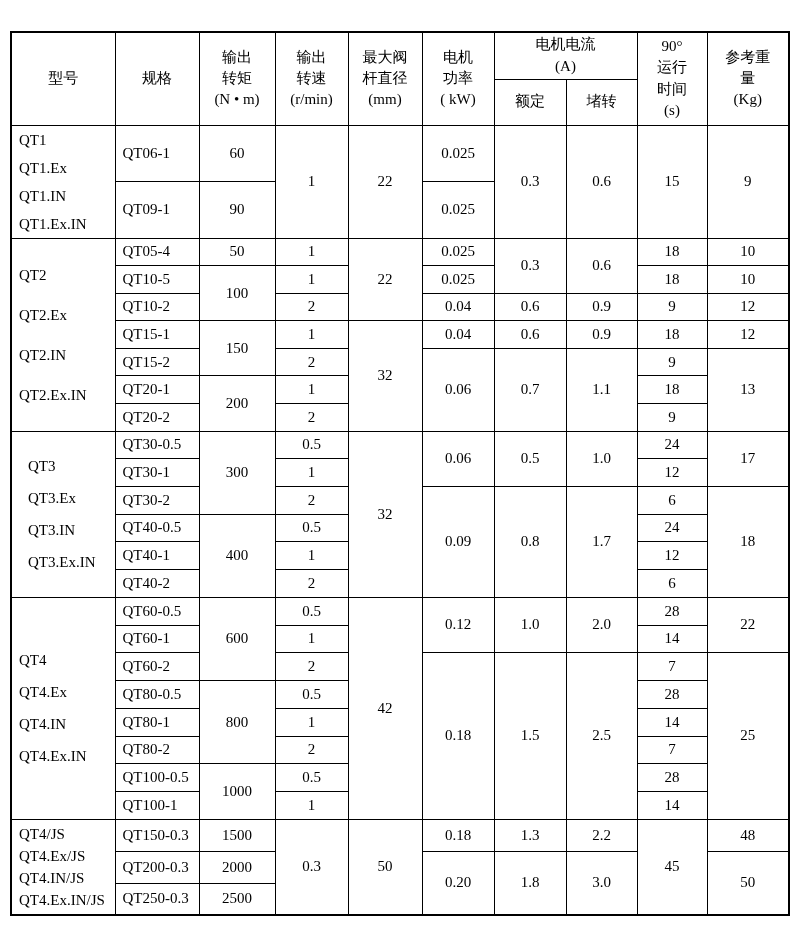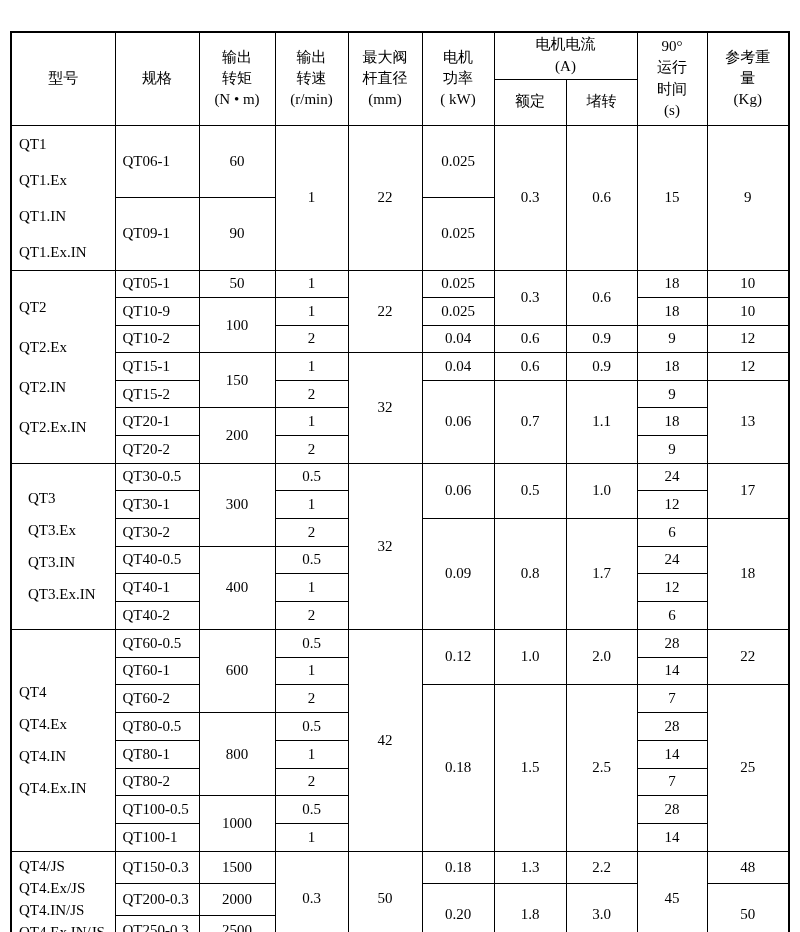--- a/index.html
+++ b/index.html
@@ -88,21 +88,21 @@
 量
 (Kg)</th>
         </tr>
         <tr style="height: 46px;">
           <th>额定</th>
           <th>堵转</th>
         </tr>
       </thead>
     <tbody>
         <tr style="height: 48.5px;">
-          <td rowspan="2" class="left" style="line-height: 36px;">QT1
+          <td rowspan="2" class="left" style="line-height: 28px;">QT1
 QT1.Ex
 QT1.IN
 QT1.Ex.IN</td>
           <td class="left">QT06-1</td>
           <td>60</td>
           <td rowspan="2">1</td>
           <td rowspan="2">22</td>
           <td>0.025</td>
           <td rowspan="2">0.3</td>
           <td rowspan="2">0.6</td>
@@ -112,32 +112,32 @@
         <tr style="height: 48.5px;">
           <td class="left">QT09-1</td>
           <td>90</td>
           <td>0.025</td>
         </tr>
         <tr style="height: 27.6px;">
           <td rowspan="7" class="left" style="line-height: 40px;">QT2
 QT2.Ex
 QT2.IN
 QT2.Ex.IN</td>
-          <td class="left">QT05-1</td>
+          <td class="left">QT05-4</td>
           <td>50</td>
           <td>1</td>
           <td rowspan="3">22</td>
           <td>0.025</td>
           <td rowspan="2">0.3</td>
           <td rowspan="2">0.6</td>
           <td>18</td>
           <td>10</td>
         </tr>
         <tr style="height: 27.6px;">
-          <td class="left">QT10-9</td>
+          <td class="left">QT10-5</td>
           <td rowspan="2">100</td>
           <td>1</td>
           <td>0.025</td>
           <td>18</td>
           <td>10</td>
         </tr>
         <tr style="height: 27.6px;">
           <td class="left">QT10-2</td>
           <td>2</td>
           <td>0.04</td>

